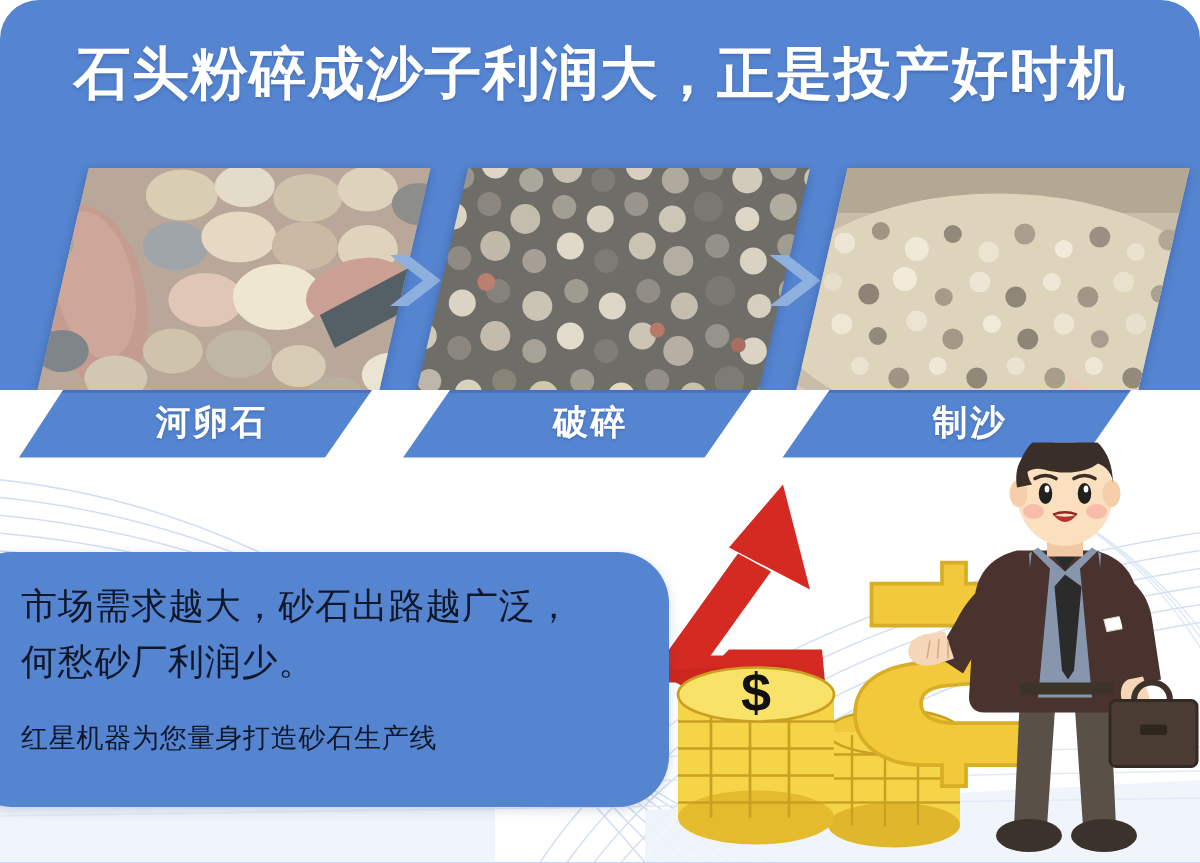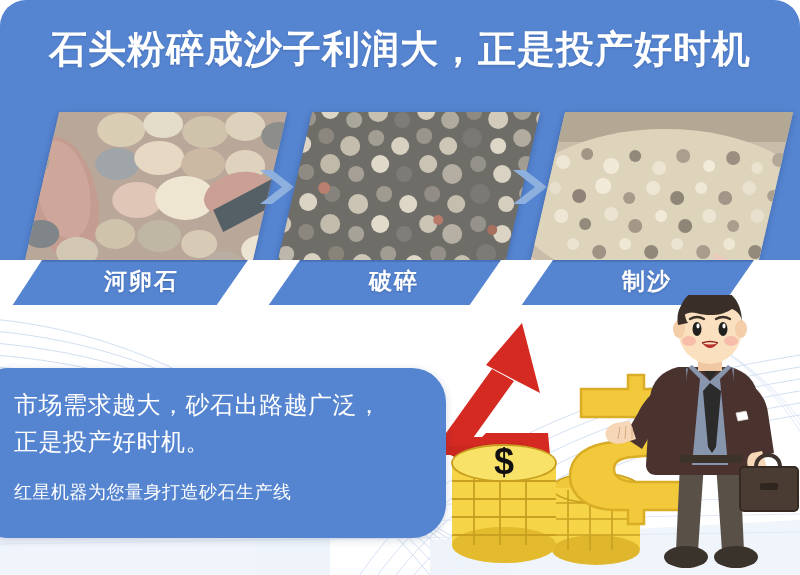--- a/index.html
+++ b/index.html
@@ -64,21 +64,21 @@
 
   
   .msg-card{
     position:absolute;left:-26px;top:368px;width:472px;height:170px;
     background:#5584d0;
     border-radius:34px;
     box-shadow:0 2px 8px rgba(20,50,100,.18);
   }
   .msg-inner{position:absolute;left:40px;top:18px;width:410px;}
   .msg-line{
-    color:#ffffff;font-size:24px;line-height:37px;font-weight:normal;
+    color:#0f172a;font-size:24px;line-height:37px;font-weight:normal;
     letter-spacing:.5px;white-space:nowrap;
   }
   .msg-line.second{margin-top:14px;font-size:18px;}
 
   
   .illus{position:absolute;left:430px;top:295px;width:370px;height:280px;}
 </style>
 </head>
 <body>
 
@@ -439,18 +439,18 @@
       <ellipse cx="301" cy="46" rx="7" ry="5" fill="#f7b4a4" opacity="0.8"></ellipse>
 
       <path d="M272,48 q8,10 16,0 q-8,3 -16,0 z" fill="#b8332e"></path>
       <path d="M272,48 q8,-3 16,0" stroke="#8f2622" stroke-width="1.6" fill="none"></path>
     </g>
   </svg>
 
   <div class="msg-card">
     <div class="msg-inner">
       <div class="msg-line">市场需求越大，砂石出路越广泛，</div>
-      <div class="msg-line">正是投产好时机。</div>
+      <div class="msg-line">何愁砂厂利润少。</div>
       <div class="msg-line second">红星机器为您量身打造砂石生产线</div>
     </div>
   </div>
 
 </div>
 
 </body></html>

